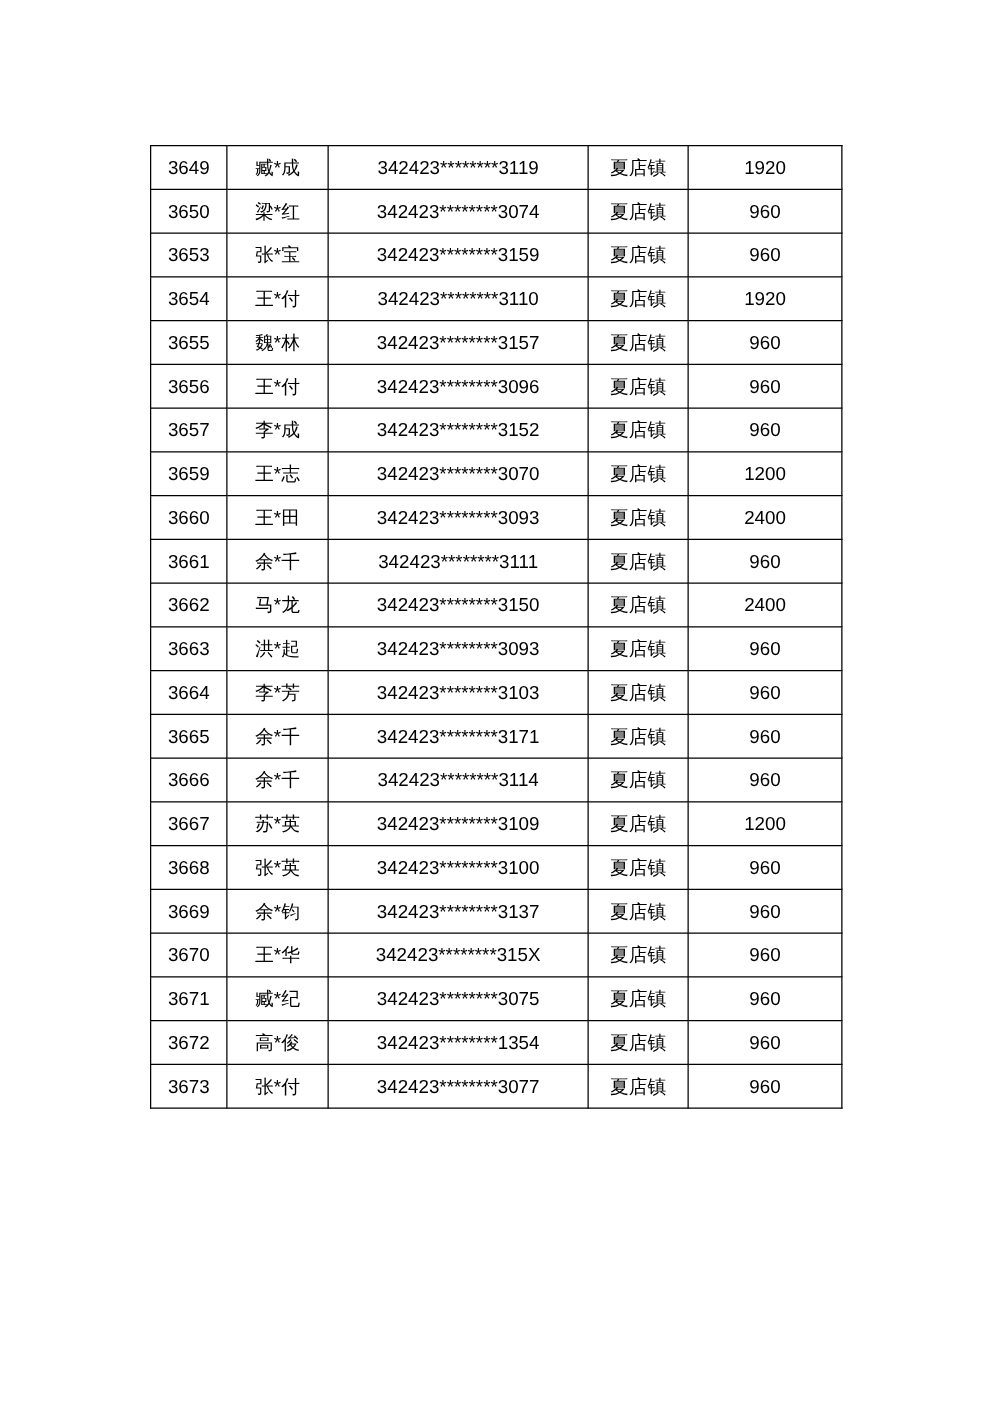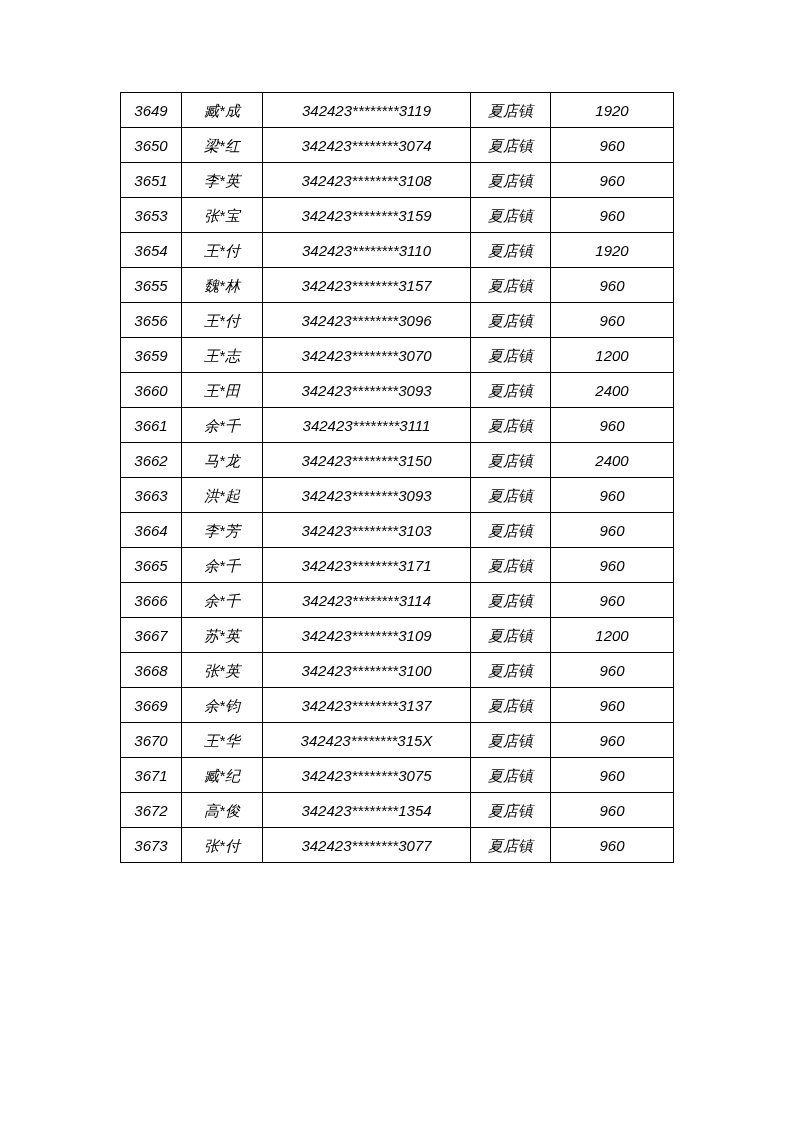--- a/index.html
+++ b/index.html
@@ -14,25 +14,24 @@
   }
   .page {
     position: relative;
     width: 793px;
     height: 1122px;
     background: #ffffff;
     overflow: hidden;
   }
   table.roster {
     position: absolute;
-    top: 92px;
+    top: 116px;
     left: 120px;
     border-collapse: collapse;
     table-layout: fixed;
-    font-style: italic;
   }
   table.roster td {
     border: 1px solid #000000;
     text-align: center;
     vertical-align: middle;
     font-size: 15px;
     line-height: 1;
     color: #000000;
     padding: 0;
     height: 34px;
@@ -66,27 +65,20 @@
           <td class="col-amount">1920</td>
         </tr>
         <tr>
           <td class="col-no">3650</td>
           <td class="col-name">梁*红</td>
           <td class="col-id">342423********3074</td>
           <td class="col-town">夏店镇</td>
           <td class="col-amount">960</td>
         </tr>
         <tr>
-          <td class="col-no">3651</td>
-          <td class="col-name">李*英</td>
-          <td class="col-id">342423********3108</td>
-          <td class="col-town">夏店镇</td>
-          <td class="col-amount">960</td>
-        </tr>
-        <tr>
           <td class="col-no">3653</td>
           <td class="col-name">张*宝</td>
           <td class="col-id">342423********3159</td>
           <td class="col-town">夏店镇</td>
           <td class="col-amount">960</td>
         </tr>
         <tr>
           <td class="col-no">3654</td>
           <td class="col-name">王*付</td>
           <td class="col-id">342423********3110</td>
@@ -97,20 +89,27 @@
           <td class="col-no">3655</td>
           <td class="col-name">魏*林</td>
           <td class="col-id">342423********3157</td>
           <td class="col-town">夏店镇</td>
           <td class="col-amount">960</td>
         </tr>
         <tr>
           <td class="col-no">3656</td>
           <td class="col-name">王*付</td>
           <td class="col-id">342423********3096</td>
+          <td class="col-town">夏店镇</td>
+          <td class="col-amount">960</td>
+        </tr>
+        <tr>
+          <td class="col-no">3657</td>
+          <td class="col-name">李*成</td>
+          <td class="col-id">342423********3152</td>
           <td class="col-town">夏店镇</td>
           <td class="col-amount">960</td>
         </tr>
         <tr>
           <td class="col-no">3659</td>
           <td class="col-name">王*志</td>
           <td class="col-id">342423********3070</td>
           <td class="col-town">夏店镇</td>
           <td class="col-amount">1200</td>
         </tr>

